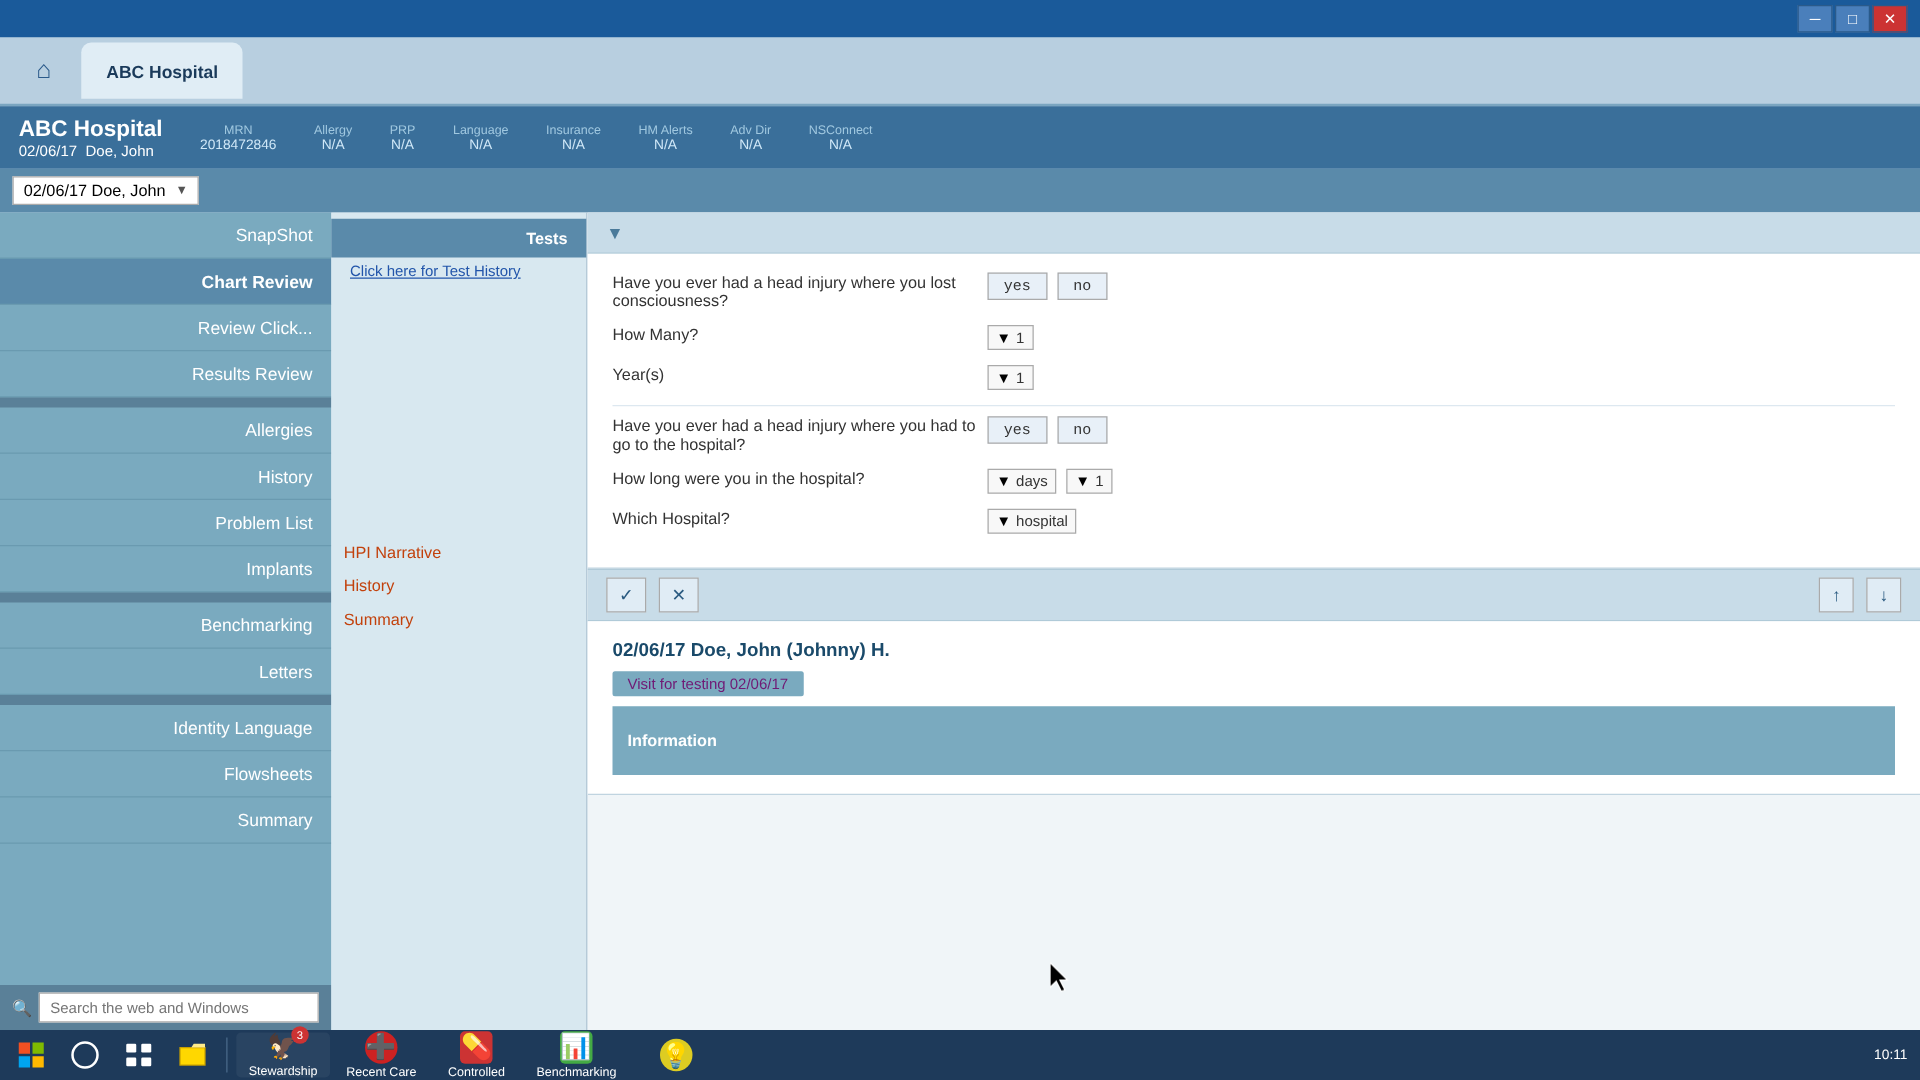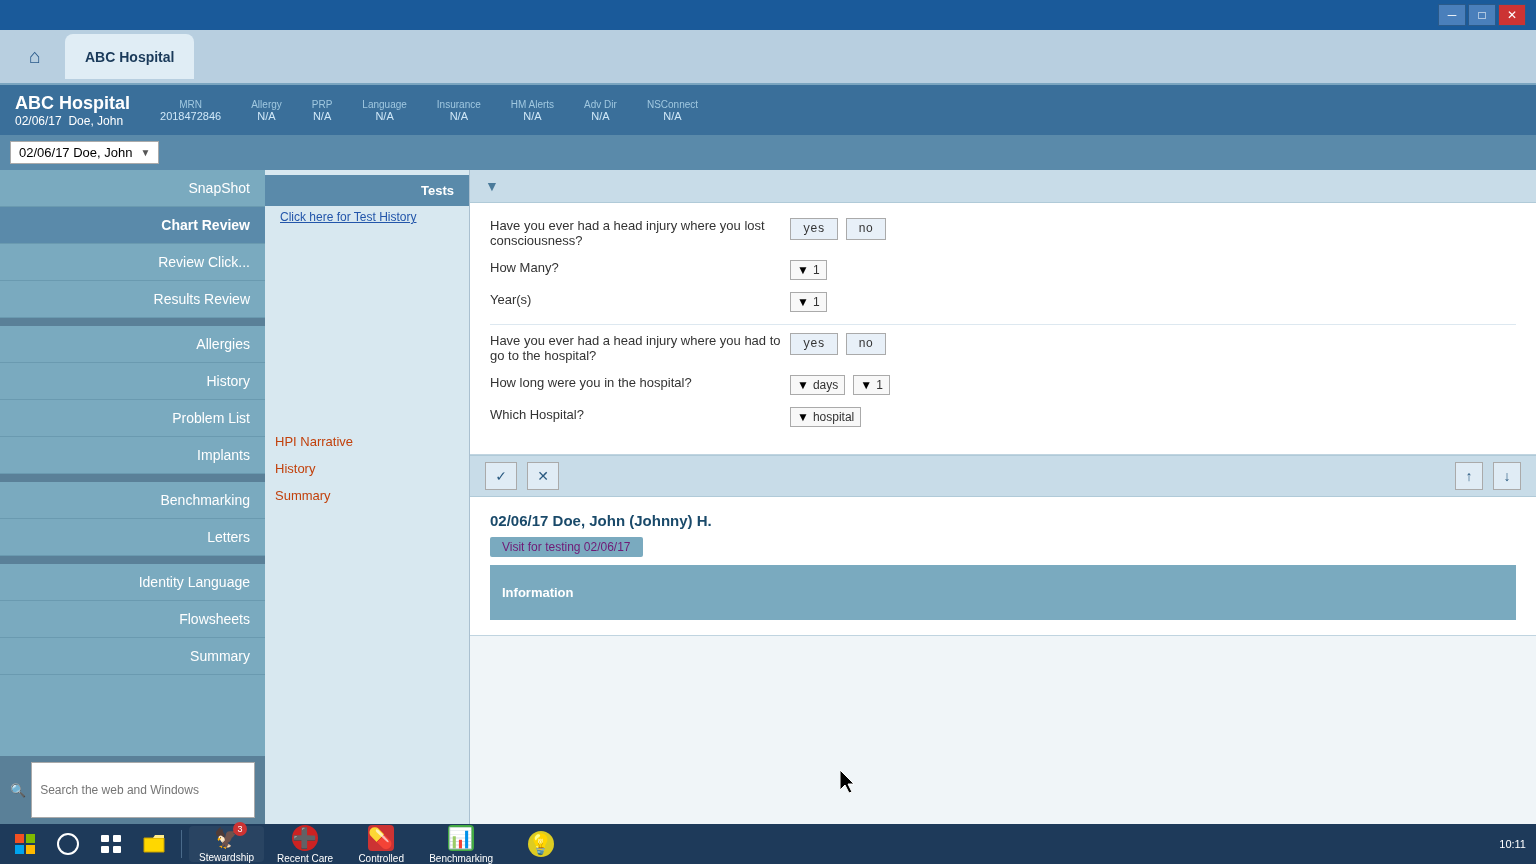--- a/index.html
+++ b/index.html
@@ -115,21 +115,21 @@
     .sidebar-search {
       background: #5a8098;
       padding: 6px 10px;
       display: flex;
       align-items: center;
       gap: 5px;
       margin-top: auto;
     }
     .sidebar-search input {
       flex: 1;
-      padding: 20px 8px;
+      padding: 4px 8px;
       font-size: 12px;
       border: 1px solid #aaa;
     }
 
     
     .middle-panel {
       width: 205px;
       background: #d8e8f0;
       border-right: 1px solid #aac0d0;
       flex-shrink: 0;

